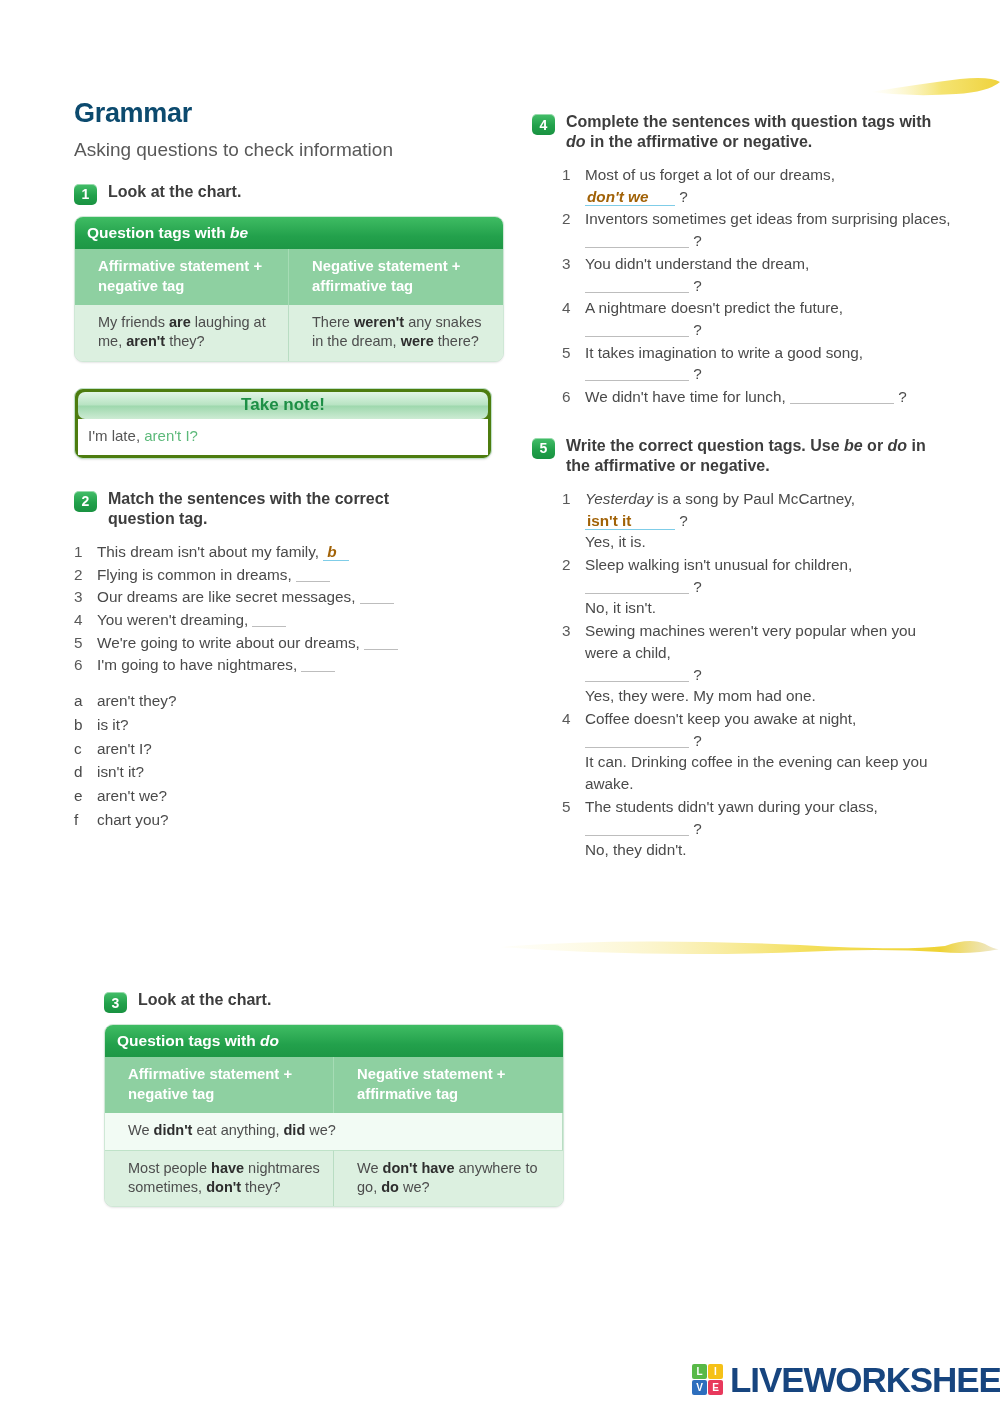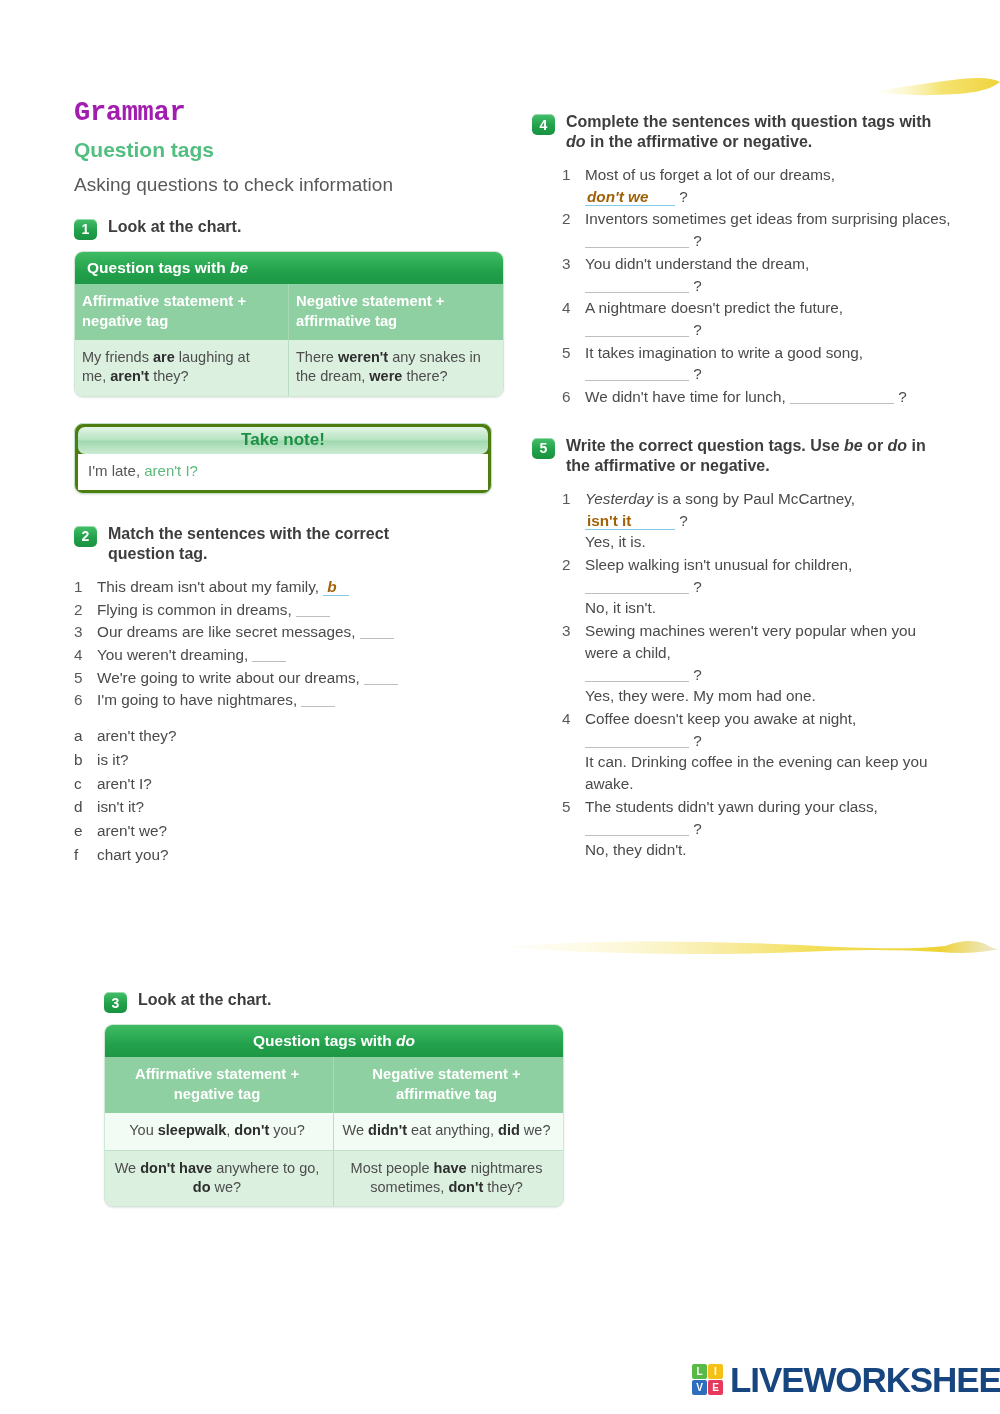--- a/index.html
+++ b/index.html
@@ -19,22 +19,22 @@
   #swoosh-mid { left:500px; top:925px; width:500px; height:46px; }
 
   
   .page { position:absolute; left:0; top:0; width:1000px; height:1414px; }
   .col-left  { position:absolute; left:74px;  top:100px; width:430px; }
   .col-right { position:absolute; left:532px; top:112px; width:420px; }
   .col-bottom{ position:absolute; left:104px; top:990px; width:460px; }
 
   
   .h-grammar {
-    font-size:27px; font-weight:bold; color:#a21caf;
-    letter-spacing:-0.3px; margin:0 0 12px 0; line-height:1;font-family:Liberation Mono, monospace;
+    font-size:27px; font-weight:bold; color:#0c4a6e;
+    letter-spacing:-0.3px; margin:0 0 12px 0; line-height:1;
   }
   .h-topic {
     font-size:21px; font-weight:bold; color:#52be7f;
     margin:0 0 14px 0; line-height:1;
   }
   .h-sub {
     font-size:19px; color:#595959; margin:0 0 20px 0; line-height:1.2;
   }
 
   
@@ -59,21 +59,21 @@
     box-shadow:0 1px 2px rgba(0,0,0,.10);
     background:#eaf6ec;
   }
   .chart-title {
     background:linear-gradient(180deg,#3fbc63 0%,#23a14c 60%,#1d9745 100%);
     color:#fff; font-size:15.5px; font-weight:bold;
     padding:7px 12px 8px 12px; line-height:1.1;
   }
   .chart-title i { font-style:italic; }
   .chart-row { display:flex; }
-  .chart-row > div { flex:1 1 50%; padding:8px 11px 9px 7px; line-height:1.33; }
+  .chart-row > div { flex:1 1 50%; padding:8px 11px 9px 23px; line-height:1.33; }
   .chart-row > div:first-child { border-right:1px solid #b9ddc3; }
   .chart-head-row > div {
     background:#8ed0a1; color:#ffffff;
     font-size:14.8px; font-weight:bold;
   }
   .chart-head-row > div:first-child { border-right:1px solid #a6dcb5; }
   .chart-body-row > div { font-size:14.5px; color:#4d4d4d; }
   .chart-body-row.light > div { background:#f2fbf4; }
   .chart-body-row.tint  > div { background:#dcf0e0; }
   .chart-body-row + .chart-body-row > div { border-top:1px solid #bfe2c8; }
@@ -171,21 +171,20 @@
         <stop offset="88%" stop-color="#efd334" stop-opacity="1"></stop>
         <stop offset="100%" stop-color="#e8e0bd" stop-opacity="0.7"></stop>
       </linearGradient>
     </defs>
     <path d="M0,22 Q120,12 300,20 Q400,26 445,21 Q470,12 485,19 Q495,25 500,24 Q470,30 440,27 Q380,23 300,27 Q140,33 0,22 Z" fill="url(#gy2)"></path>
   </svg>
 
   <div class="col-left">
 
     <h1 class="h-grammar">Grammar</h1>
-    <h2 class="h-topic">Question tags</h2>
     <p class="h-sub">Asking questions to check information</p>
 
     <div class="ex-head">
       <div class="badge">1</div>
       <div class="ex-title">Look at the chart.</div>
     </div>
 
     <div class="chart">
       <div class="chart-title">
         <span>Question tags with </span><i>be</i>
@@ -333,35 +332,34 @@
       </ol>
 
   </div>
 
   <div class="col-bottom">
     <div class="ex-head">
       <div class="badge">3</div>
       <div class="ex-title">Look at the chart.</div>
     </div>
 
-    <div class="chart" style="margin-top:9px;text-align:center;">
+    <div class="chart" style="margin-top:9px;">
       <div class="chart-title">
         <span>Question tags with </span><i>do</i>
       </div>
       <div class="chart-row chart-head-row">
         <div>Affirmative statement + negative tag</div>
         <div>Negative statement + affirmative tag</div>
       </div>
       <div class="chart-row chart-body-row light">
-        <div><span>You </span><b>sleepwalk</b><span>, </span><b>don't</b><span> you?</span></div>
         <div><span>We </span><b>didn't</b><span> eat anything, </span><b>did</b><span> we?</span></div>
       </div>
       <div class="chart-row chart-body-row tint">
+        <div><span>Most people </span><b>have</b><span> nightmares sometimes, </span><b>don't</b><span> they?</span></div>
         <div><span>We </span><b>don't have</b><span> anywhere to go, </span><b>do</b><span> we?</span></div>
-        <div><span>Most people </span><b>have</b><span> nightmares sometimes, </span><b>don't</b><span> they?</span></div>
       </div>
     </div>
   </div>
 
   <div class="lw">
     <div class="lw-sq-wrap">
       <div class="lw-sq lw-l">L</div>
       <div class="lw-sq lw-i">I</div>
       <div class="lw-sq lw-v">V</div>
       <div class="lw-sq lw-e">E</div>

